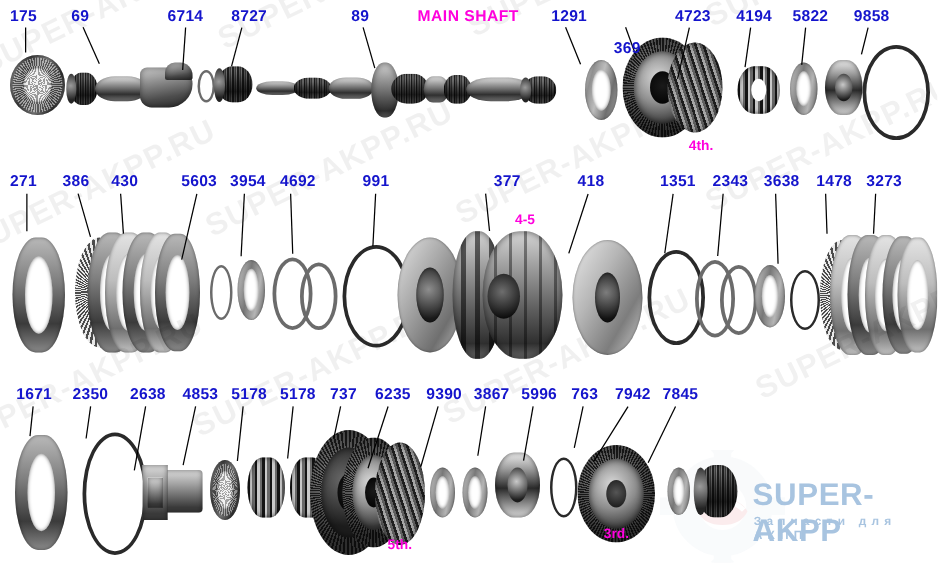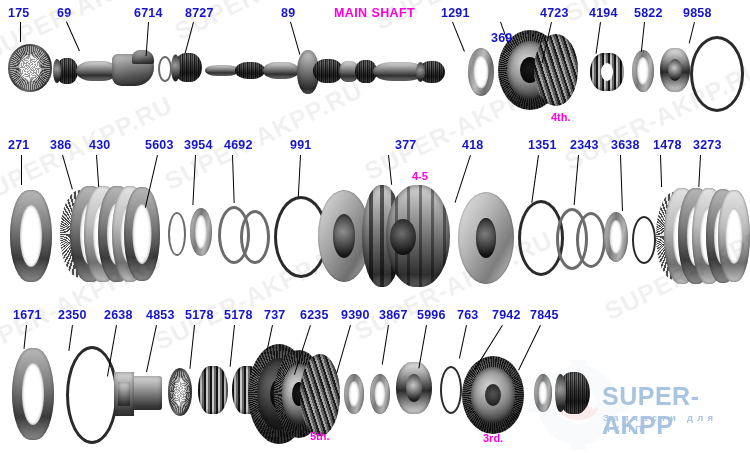--- a/index.html
+++ b/index.html
@@ -549,21 +549,21 @@
   <div class="lbl" style="left:224px;top:308px;">5178</div>
   <div class="lbl" style="left:264px;top:308px;">737</div>
   <div class="lbl" style="left:300px;top:308px;">6235</div>
   <div class="lbl" style="left:341px;top:308px;">9390</div>
   <div class="lbl" style="left:379px;top:308px;">3867</div>
   <div class="lbl" style="left:417px;top:308px;">5996</div>
   <div class="lbl" style="left:457px;top:308px;">763</div>
   <div class="lbl" style="left:492px;top:308px;">7942</div>
   <div class="lbl" style="left:530px;top:308px;">7845</div>
   <div class="ann" style="left:310px;top:430px;">5th.</div>
-  <div class="ann" style="left:483px;top:432px;">3rd.</div>
+  <div class="ann" style="left:483px;top:421px;">3rd.</div>
 
   <div class="leader" style="left:26px;top:325px;width:1px;height:24px;transform:rotate(6deg);"></div>
   <div class="leader" style="left:72px;top:325px;width:1px;height:26px;transform:rotate(8deg);"></div>
   <div class="leader" style="left:116px;top:325px;width:1px;height:52px;transform:rotate(10deg);"></div>
   <div class="leader" style="left:156px;top:325px;width:1px;height:48px;transform:rotate(12deg);"></div>
   <div class="leader" style="left:194px;top:325px;width:1px;height:44px;transform:rotate(6deg);"></div>
   <div class="leader" style="left:234px;top:325px;width:1px;height:42px;transform:rotate(6deg);"></div>
   <div class="leader" style="left:272px;top:325px;width:1px;height:26px;transform:rotate(12deg);"></div>
   <div class="leader" style="left:310px;top:325px;width:1px;height:52px;transform:rotate(18deg);"></div>
   <div class="leader" style="left:350px;top:325px;width:1px;height:50px;transform:rotate(16deg);"></div>

